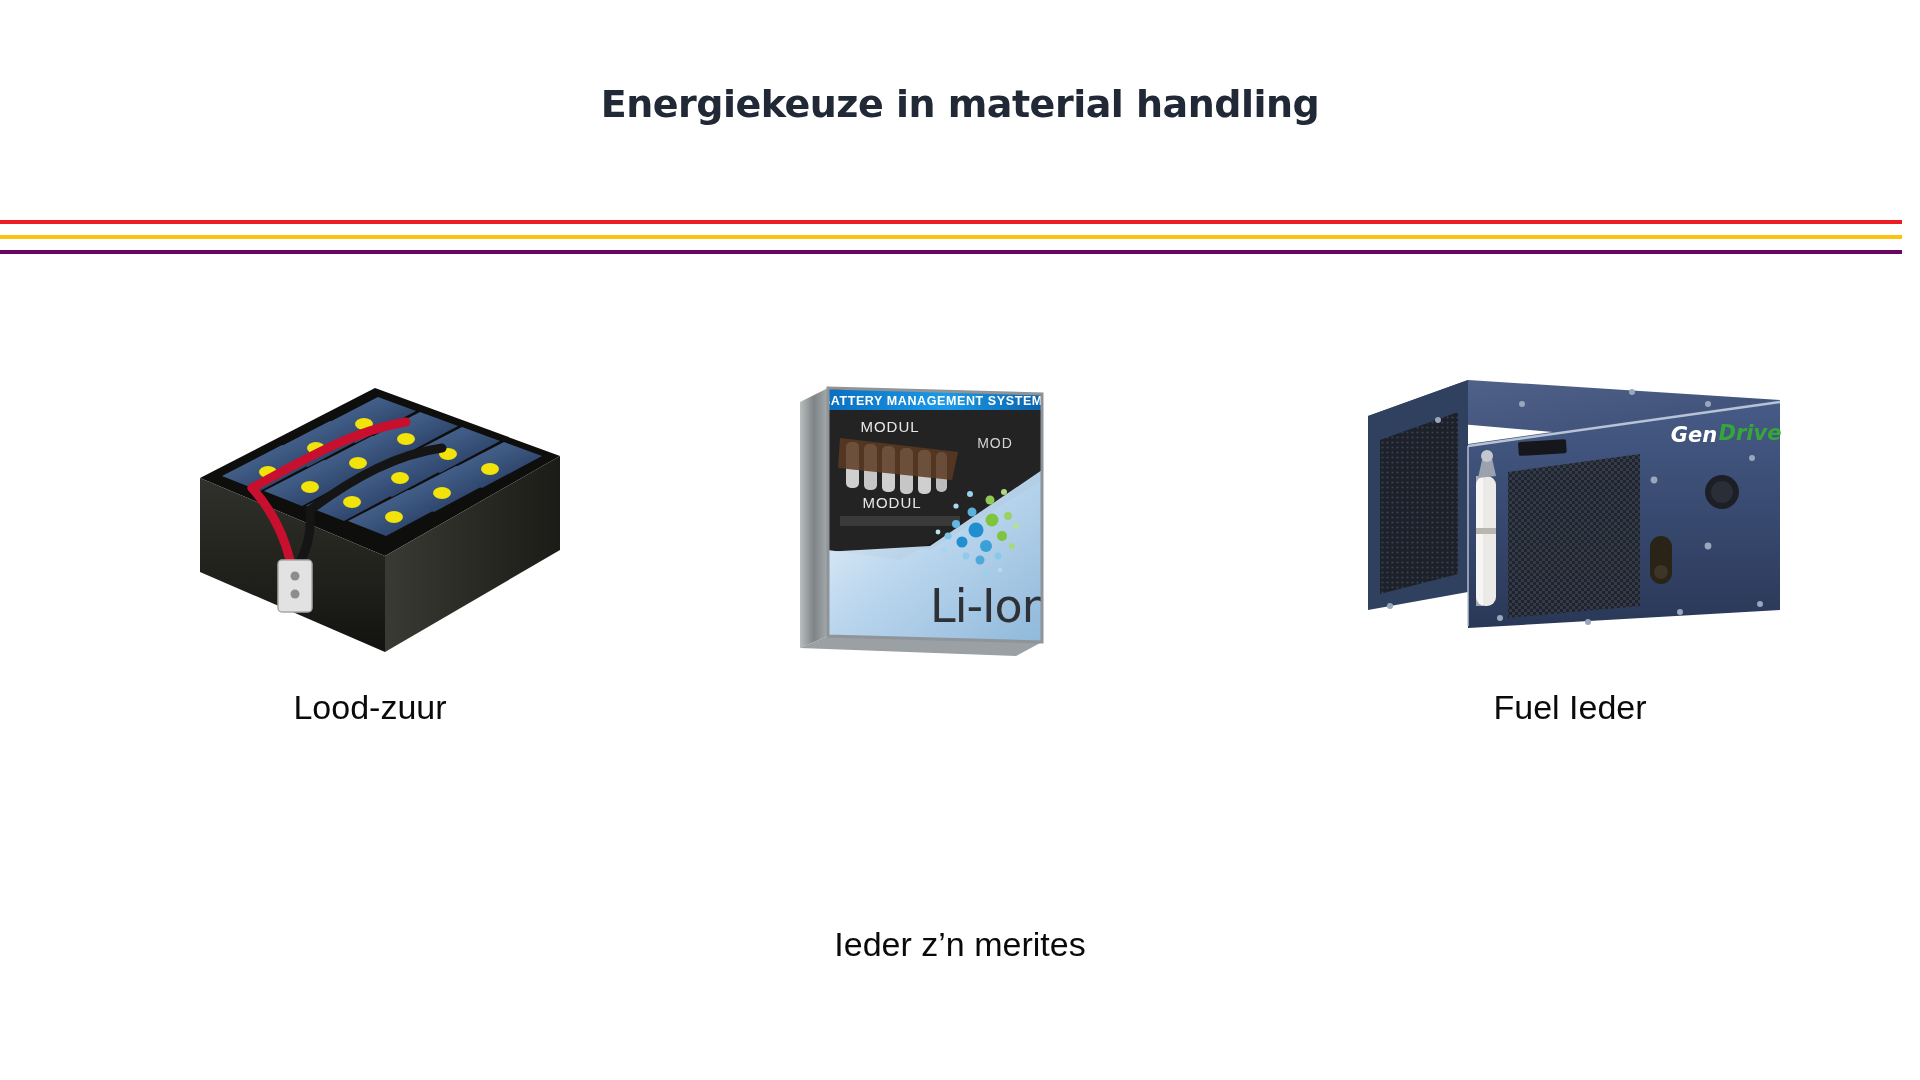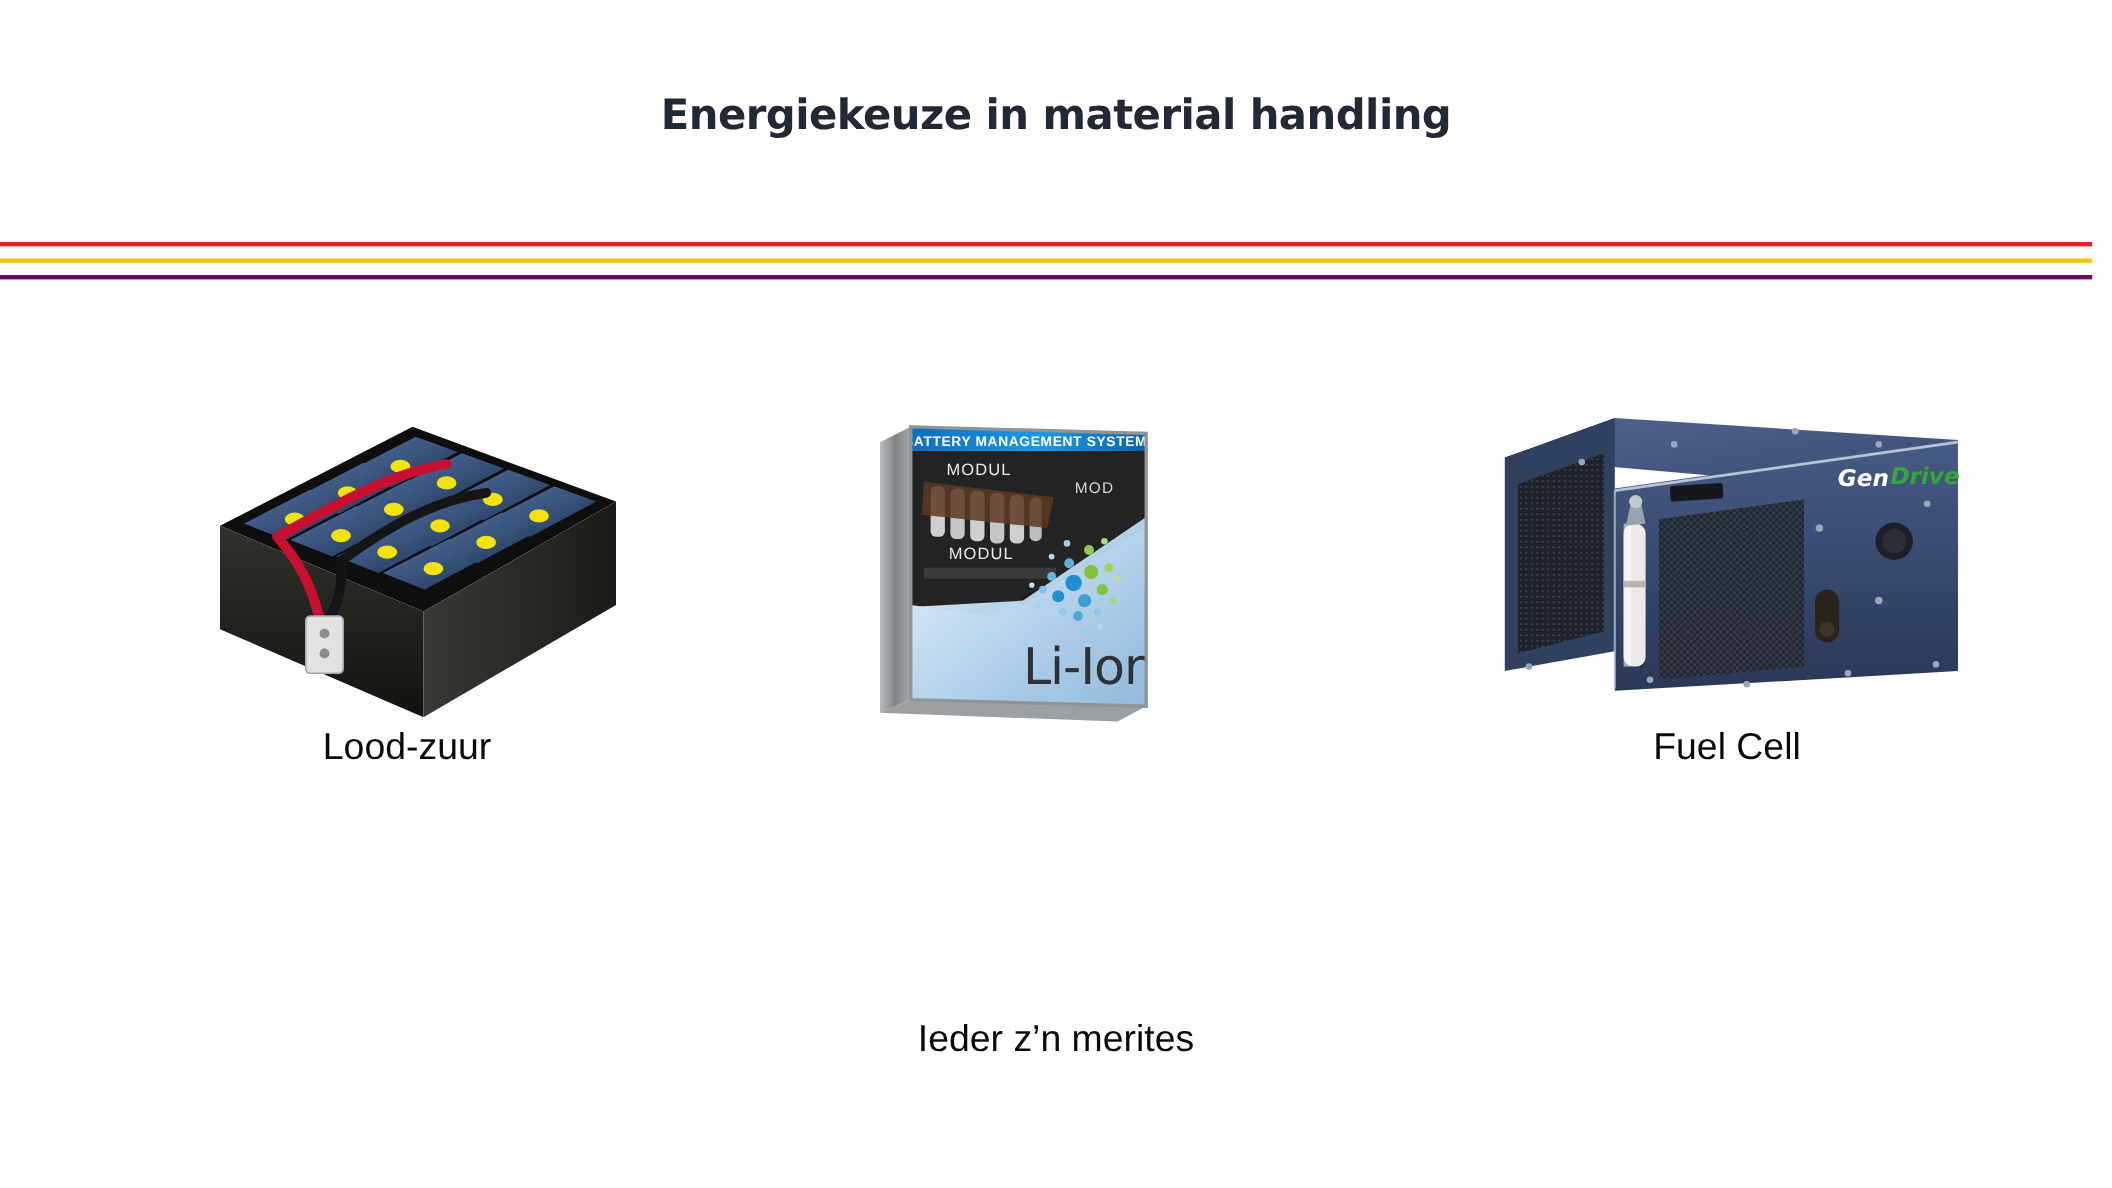--- a/index.html
+++ b/index.html
@@ -72,21 +72,21 @@
     position: relative;
     height: 310px;
     margin: 0 auto;
   }
 
   .caption {
     font-family: "Liberation Sans", sans-serif;
     font-size: 34px;
     font-weight: normal;
     color: #0a0a0a;
-    margin-top: 0;
+    margin-top: 28px;
     white-space: nowrap;
   }
 
   
   .lead-fig { width: 420px; height: 300px; }
   .lead-svg { display: block; margin: 0 auto; }
 
   
   .lith-fig { width: 280px; height: 300px; }
   .lith-svg { display: block; margin: 0 auto; }
@@ -360,18 +360,18 @@
 
         <polyline points="118,86 430,42" fill="none" stroke="#cdd6e4" stroke-width="2.5" opacity="0.85"></polyline>
         <polyline points="118,86 118,266" fill="none" stroke="#b9c4d6" stroke-width="2" opacity="0.7"></polyline>
 
         <g>
           <text x="344" y="82" text-anchor="middle" font-family="'DejaVu Sans', sans-serif" font-size="21" font-weight="bold" font-style="italic" fill="#ffffff">Gen</text>
           <text x="400" y="80" text-anchor="middle" font-family="'DejaVu Sans', sans-serif" font-size="21" font-weight="bold" font-style="italic" fill="#36a63a">Drive</text>
         </g>
       </svg>
     </div>
-    <div class="caption">Fuel Cell</div>
+    <div class="caption">Fuel Ieder</div>
   </div>
 
 </div>
 
 <div class="footer-note">Ieder z’n merites</div>
 
 </body></html>

